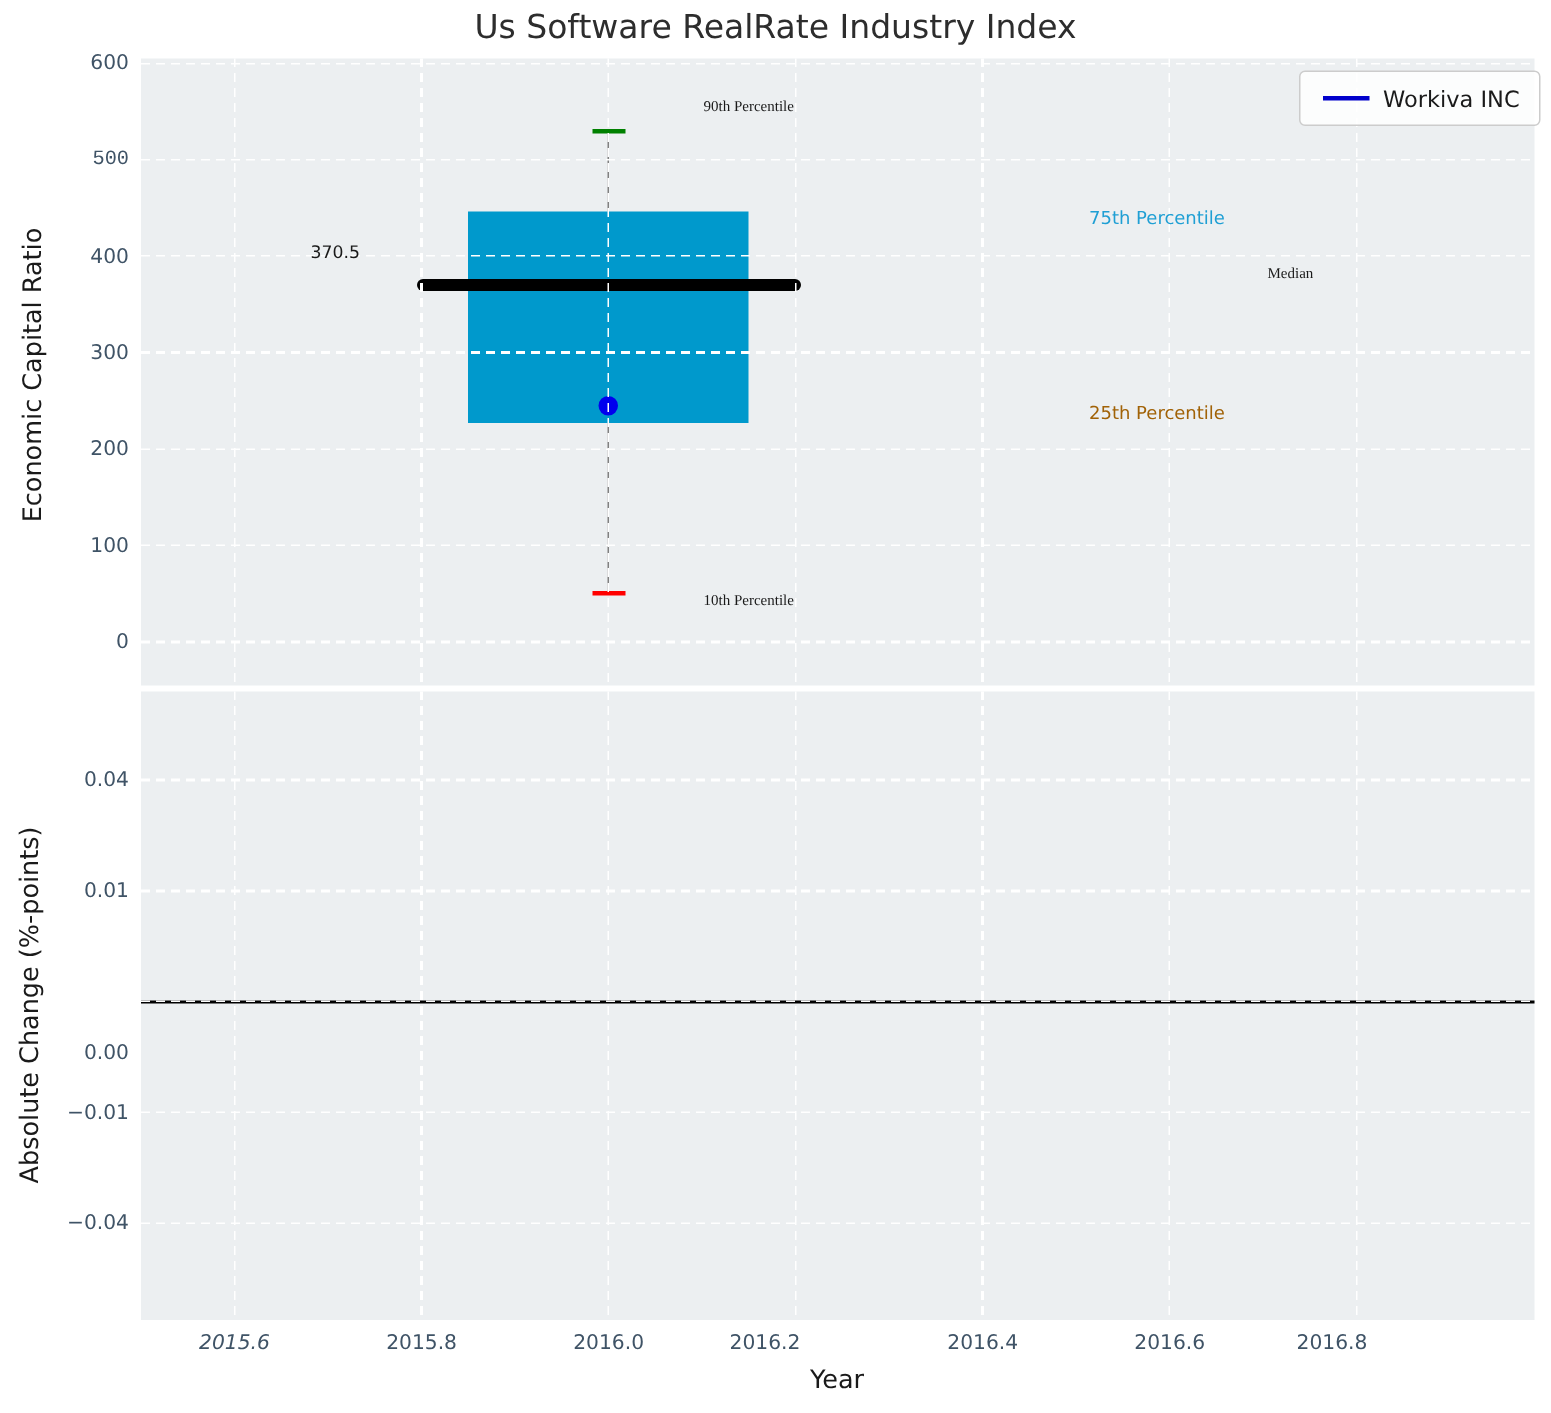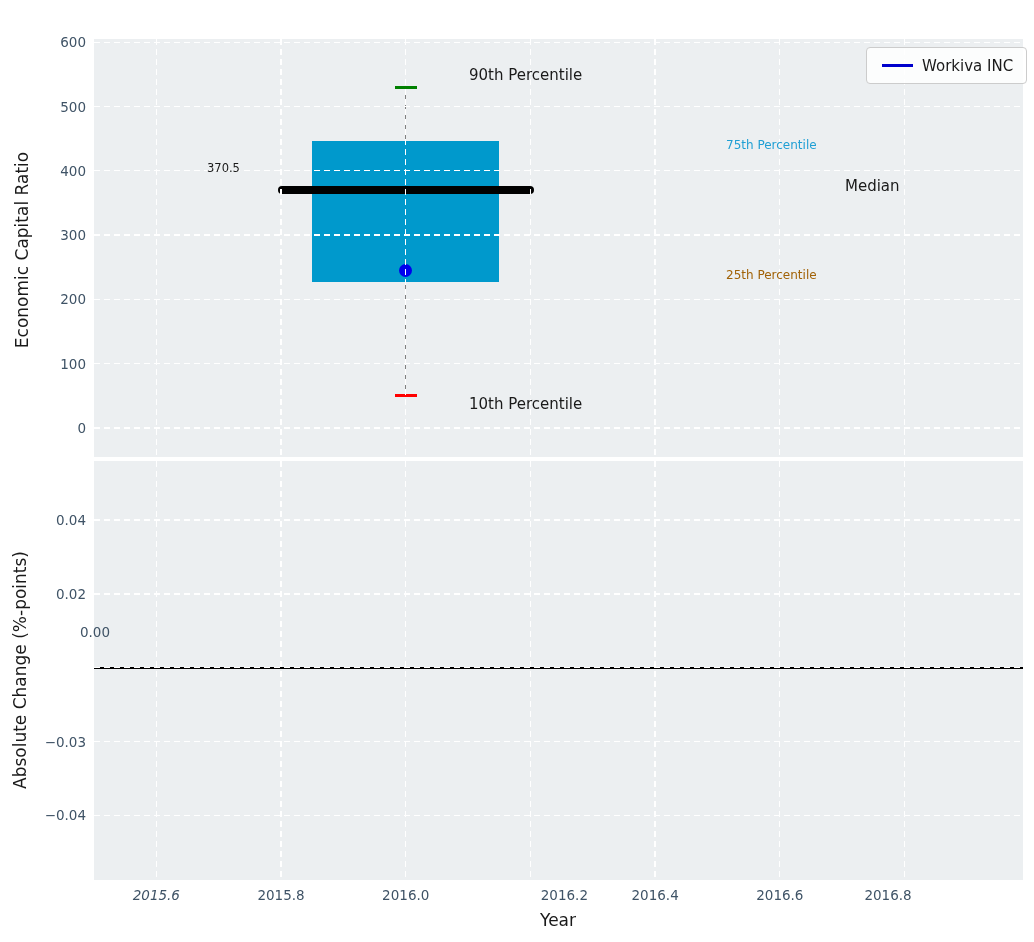--- a/index.html
+++ b/index.html
@@ -22,39 +22,40 @@
     background:repeating-linear-gradient(90deg,#ffffff 0 6px,rgba(255,255,255,0) 6px 10px);}
   .vgrid{position:absolute;width:1.3px;
     background:repeating-linear-gradient(180deg,#ffffff 0 6px,rgba(255,255,255,0) 6px 10px);}
   .ytick{position:absolute;left:0;width:86px;text-align:right;
     font-size:13.5px;color:#3f5366;line-height:18px;}
   .xtick{position:absolute;width:70px;text-align:center;
     font-size:13.5px;color:#3f5366;line-height:18px;}
   .axis-label{position:absolute;font-size:17px;color:#1a1a1a;text-align:center;}
   .ylabel{width:300px;height:22px;line-height:22px;transform:rotate(-90deg);}
   .annotation{position:absolute;white-space:nowrap;color:#1a1a1a;}
-  .ann-large{font-size:15px;}
+  .ann-large{font-size:10px;font-family:Liberation Serif, serif;}
   .ann-small{font-size:12px;}
   .ann-tiny{font-size:11.5px;}
   .legend{
     position:absolute;left:866px;top:47px;width:151px;height:27px;
     background:rgba(255,255,255,0.85);
     border:1px solid #cccccc;border-radius:4px;
     display:flex;align-items:center;gap:9px;padding:4px;
   }
   .legend-line{width:31px;height:2.2px;margin-left:11px;}
   .legend-label{font-size:15px;color:#1a1a1a;}
   .boxplot-el{position:absolute;}
   .zero-line{position:absolute;background:#000;height:1.6px;}
 </style>
 </head>
 <body>
 
 <div class="figure">
 
+  <div class="chart-title">Us Software RealRate Industry Index</div>
 
   <div class="panel panel-top"></div>
   <div class="panel panel-bottom"></div>
 
   <div class="overlay" id="overlay">
 
     <div class="boxplot-el" id="whisker" style="left: 404.995px; top: 87.2308px; width: 1.5px; height: 308.677px; background: rgb(128, 128, 128);"></div>
     <div class="boxplot-el" id="capTop" style="left: 394.745px; top: 85.7308px; width: 22px; height: 3px; background: rgb(0, 128, 0);"></div>
     <div class="boxplot-el" id="capBottom" style="left: 394.745px; top: 394.408px; width: 22px; height: 3px; background: rgb(255, 0, 0);"></div>
     <div class="boxplot-el" id="iqrBox" style="left: 312.221px; top: 140.606px; width: 187.047px; height: 141.477px; background: rgb(0, 153, 204);"></div>
@@ -104,27 +105,27 @@
 
   <div class="axis-label ylabel" style="left:-128px;top:239px;">Economic Capital Ratio</div>
   <div class="axis-label ylabel" style="left:-130px;top:659px;width:300px;">Absolute Change (%-points)</div>
   <div class="axis-label" style="left:508px;top:910px;width:100px;">Year</div>
 
 <div class="ytick" style="top: 419.062px;">0</div>
     <div class="ytick" style="top: 354.754px;">100</div>
     <div class="ytick" style="top: 290.446px;">200</div>
     <div class="ytick" style="top: 226.138px;">300</div>
     <div class="ytick" style="top: 161.831px;">400</div>
-    <div class="ytick" style="top: 97.5231px;">500</div>
+    <div class="ytick" style="top: 97.5231px; font-family: Liberation Mono, monospace;">500</div>
     <div class="ytick" style="top: 33.2154px; text-align: right;">600</div>
     <div class="ytick" style="top: 806.396px;">−0.04</div>
-    <div class="ytick" style="top: 732.564px;">−0.03</div>
-    <div class="ytick" style="top: 623px; padding-left: 24px;">0.00</div>
-    <div class="ytick" style="top: 584.899px;">0.02</div>
+    <div class="ytick" style="top: 732.564px;">−0.01</div>
+    <div class="ytick" style="top: 693px;">0.00</div>
+    <div class="ytick" style="top: 584.899px;">0.01</div>
     <div class="ytick" style="top: 511.066px;">0.04</div>
     <div class="xtick" style="left: 121.349px; top: 886px; font-style: italic;">2015.6</div>
     <div class="xtick" style="left: 246.047px; top: 886px; text-align: center;">2015.8</div>
     <div class="xtick" style="left: 370.745px; top: 886px;">2016.0</div>
-    <div class="xtick" style="left: 518px; top: 886px; text-align: right;">2016.2</div>
+    <div class="xtick" style="left: 475px; top: 886px;">2016.2</div>
     <div class="xtick" style="left: 620.141px; top: 886px;">2016.4</div>
     <div class="xtick" style="left: 744.839px; top: 886px; text-align: center;">2016.6</div>
     <div class="xtick" style="left: 853px; top: 886px;">2016.8</div>
   </div>
 
 </body></html>

